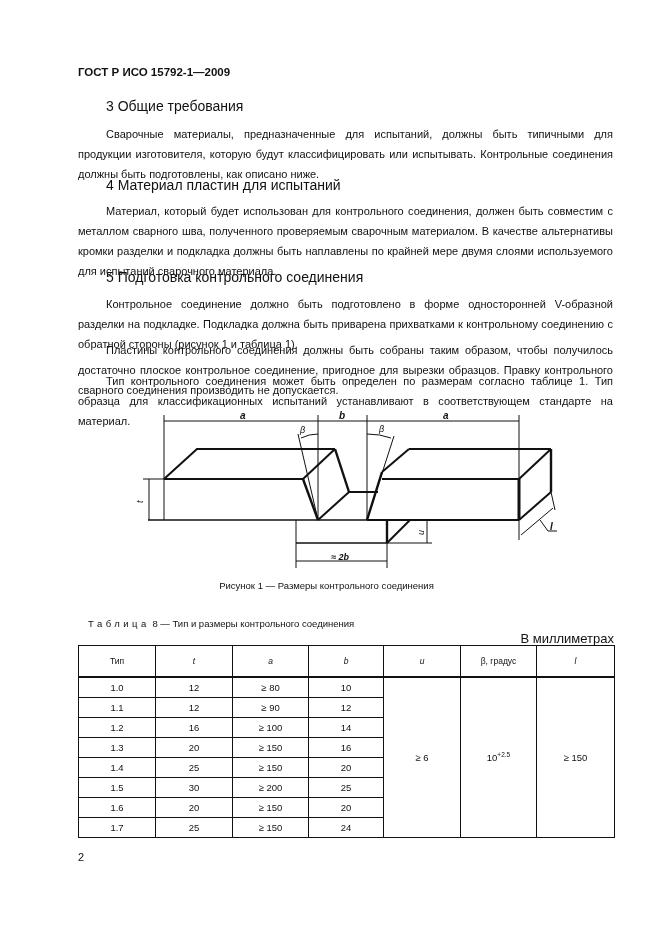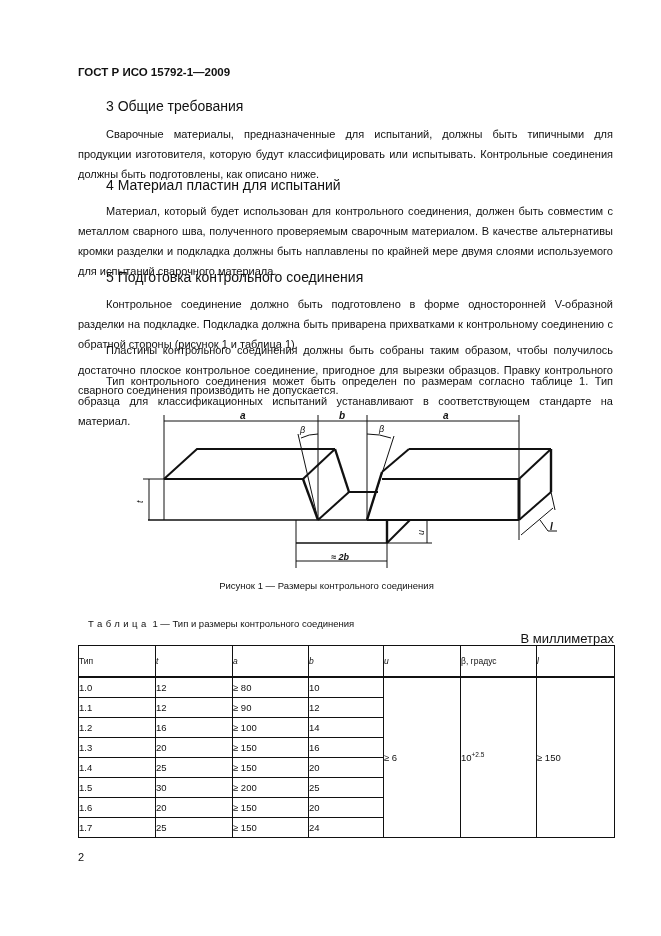--- a/index.html
+++ b/index.html
@@ -9,21 +9,21 @@
   .section-title { position: absolute; left: 106px; font-size: 14px; font-weight: normal; margin: 0; }
   .para { position: absolute; left: 78px; width: 535px; font-size: 11px; line-height: 20px;
           text-align: justify; margin: 0; }
   .para .indent { display: inline-block; width: 28px; }
   .figure { position: absolute; left: 0; top: 400px; width: 661px; height: 180px; }
   .fig-caption { position: absolute; top: 580px; left: 0; width: 653px; text-align: center; font-size: 9.5px; }
   .table-caption { position: absolute; left: 78px; top: 618px; font-size: 9.5px; }
   .table-caption .spaced { letter-spacing: 3.5px; margin-left: 10px; }
   .units { position: absolute; right: 47px; top: 631px; font-size: 13px; }
   table.spec { position: absolute; left: 78px; top: 645px; border-collapse: collapse; font-size: 9.5px; }
-  table.spec td, table.spec th { border: 1px solid #111; text-align: left; padding: 0; font-weight: normal; }
+  table.spec td, table.spec th { border: 1px solid #111; text-align: center; padding: 0; font-weight: normal; }
   table.spec th { height: 30px; font-size: 8.5px; }
   table.spec thead tr { border-bottom: 2.5px solid #111; }
   table.spec td { height: 19px; }
   .ital { font-style: italic; }
   sup { font-size: 6.5px; }
   .page-num { position: absolute; left: 78px; top: 851px; font-size: 11px; }
   svg text { font-family: "Liberation Sans", sans-serif; }
 </style>
 </head>
 <body>
@@ -108,21 +108,21 @@
     <text x="300" y="433" font-style="italic" font-size="9">β</text>
     <text x="379" y="432" font-style="italic" font-size="9">β</text>
     <text x="138" y="502" font-style="italic" font-size="9" transform="rotate(-90 141 500)">t</text>
     <text x="418" y="535" font-style="italic" font-size="9" transform="rotate(-90 421 532)">u</text>
     <text x="331" y="560" font-style="italic" font-weight="bold" font-size="9">≈ 2b</text>
     <text x="550" y="530" font-style="italic" font-weight="bold" font-size="10">l</text>
   </g>
 </svg>
 <div class="fig-caption">Рисунок 1 — Размеры контрольного соединения</div>
 
-<div class="table-caption"><span class="spaced">Таблица</span><span> 1 — Тип и размеры контрольного соединения</span></div>
+<div class="table-caption"><span class="spaced">Таблица</span><span> 8 — Тип и размеры контрольного соединения</span></div>
 <div class="units">В миллиметрах</div>
 
 <table class="spec">
   <colgroup>
     <col style="width:77px">
       <col style="width:77px">
       <col style="width:76px">
       <col style="width:75px">
     <col style="width:77px">
       <col style="width:76px">

